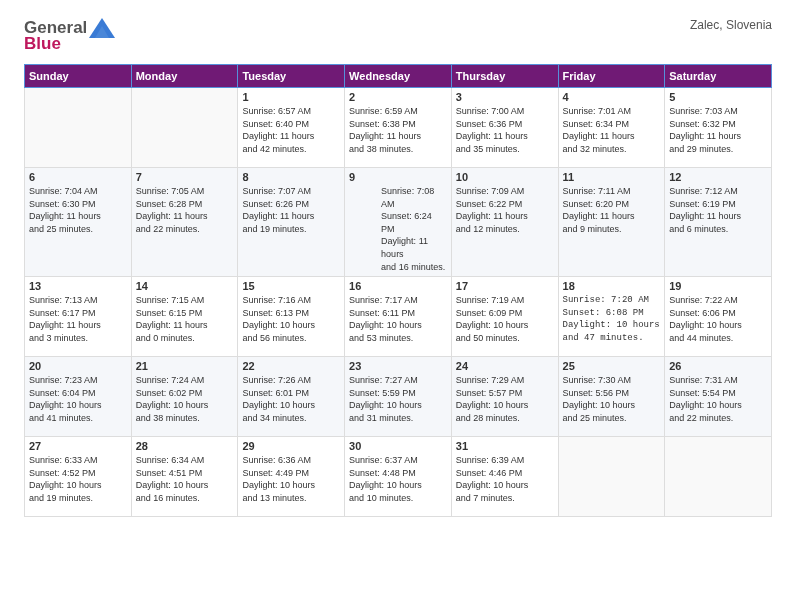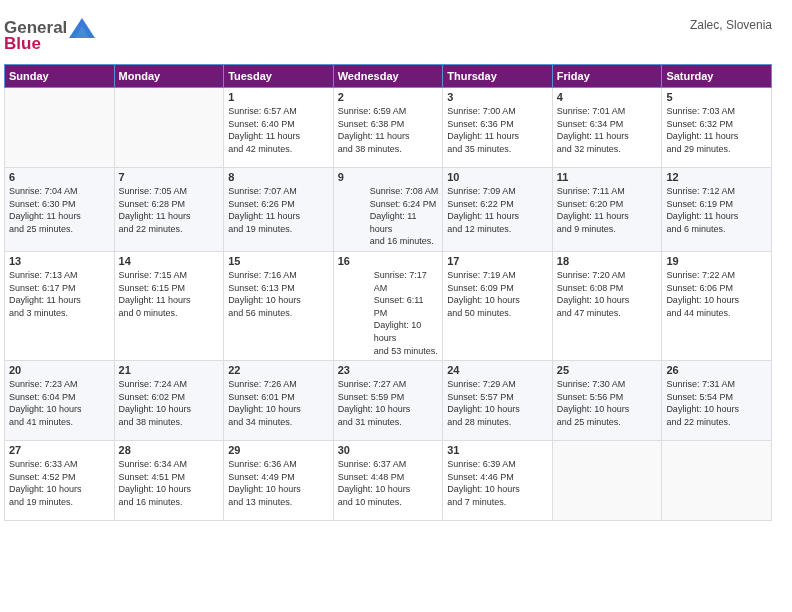--- a/index.html
+++ b/index.html
@@ -6,21 +6,21 @@
     body {
       width: 792px;
       height: 612px;
       font-family: Arial, sans-serif;
       background: #fff;
       overflow: hidden;
     }
     .page {
       width: 792px;
       height: 480px;
-      padding: 18px 20px 10px 4px;
+      padding: 18px 20px 10px 24px;
       border-radius: 14px;
     }
     .header {
       display: flex;
       justify-content: space-between;
       align-items: flex-start;
       margin-bottom: 10px;
     }
     .logo {
       display: flex;
@@ -222,35 +222,35 @@
           </td>
           <td>
             <span class="day-num">15</span>
             <div class="day-info" style="white-space: pre-line;">Sunrise: 7:16 AM
 Sunset: 6:13 PM
 Daylight: 10 hours
 and 56 minutes.</div>
           </td>
           <td>
             <span class="day-num">16</span>
-            <div class="day-info" style="white-space: pre-line; margin-left: 36px;">Sunrise: 7:17 AM
+            <div class="day-info" style="white-space: pre-line;">Sunrise: 7:17 AM
 Sunset: 6:11 PM
 Daylight: 10 hours
 and 53 minutes.</div>
           </td>
           <td>
             <span class="day-num">17</span>
             <div class="day-info" style="white-space: pre-line;">Sunrise: 7:19 AM
 Sunset: 6:09 PM
 Daylight: 10 hours
 and 50 minutes.</div>
           </td>
           <td>
             <span class="day-num">18</span>
-            <div class="day-info" style="white-space: pre-line;">Sunrise: 7:20 AM
+            <div class="day-info" style="white-space: pre-line; font-family: Liberation Mono, monospace;">Sunrise: 7:20 AM
 Sunset: 6:08 PM
 Daylight: 10 hours
 and 47 minutes.</div>
           </td>
           <td>
             <span class="day-num">19</span>
             <div class="day-info" style="white-space: pre-line;">Sunrise: 7:22 AM
 Sunset: 6:06 PM
 Daylight: 10 hours
 and 44 minutes.</div>

